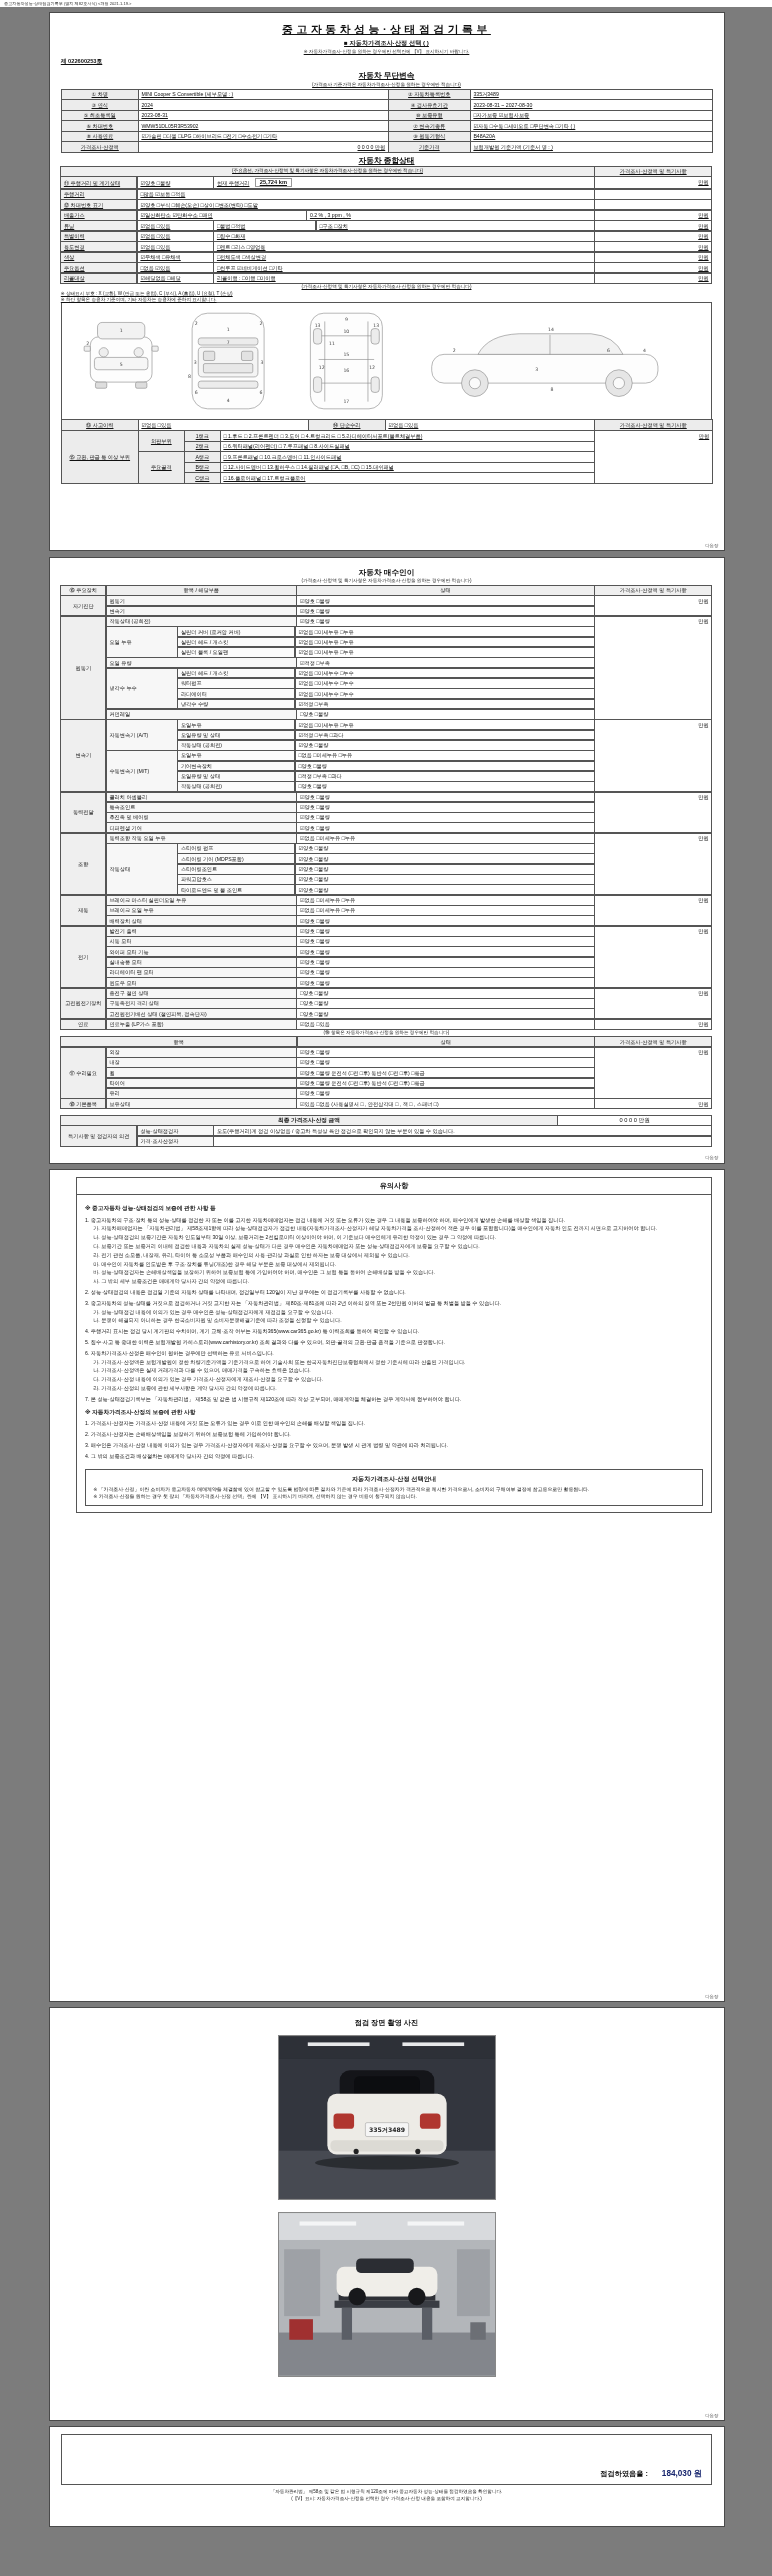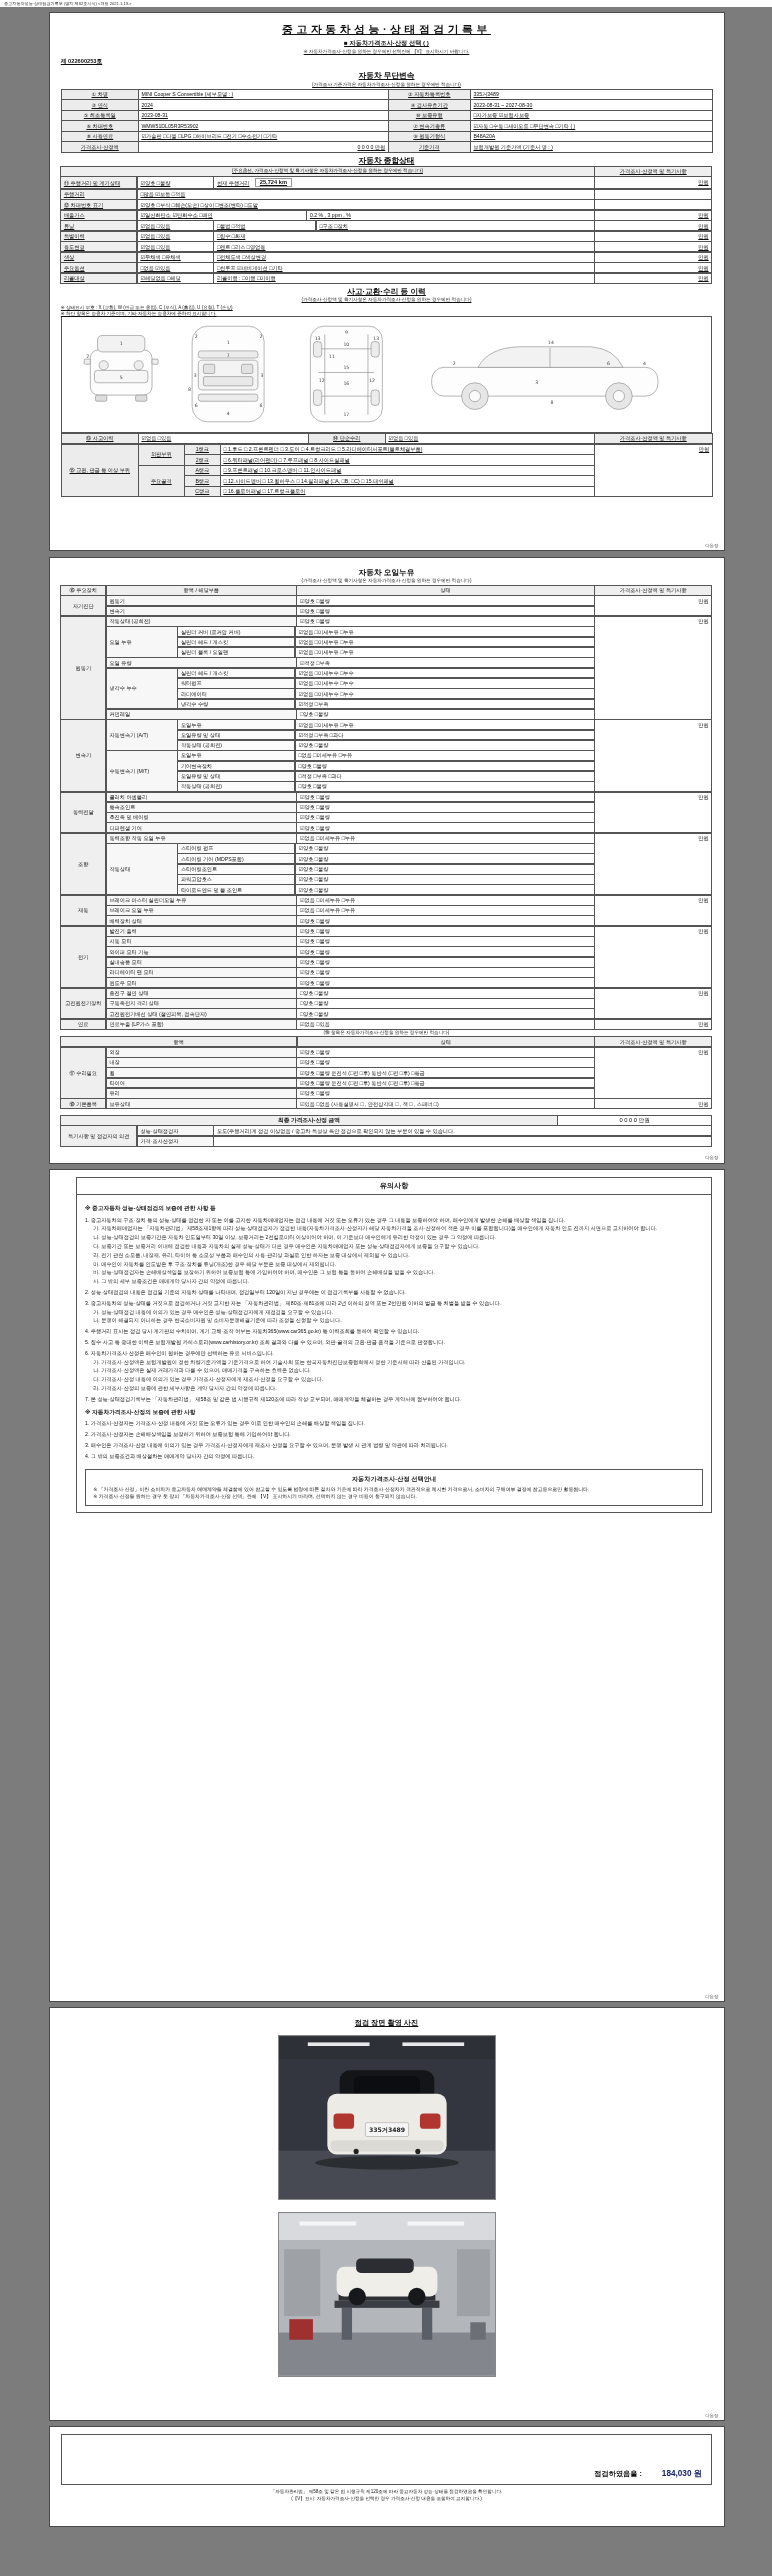--- a/index.html
+++ b/index.html
@@ -1,19 +1,19 @@
 <!DOCTYPE html>
 <html style="font-size:8.2px"><head>
 <meta charset="utf-8">
 <style>
   html,body{margin:0;padding:0;}
   body{width:773px;min-height:2576px;background:#7c7c7c;font-family:"Liberation Sans","DejaVu Sans",sans-serif;color:#111;}
   .print-strip{background:#fff;font-size:4.1px;color:#333;padding:0.5px 4.1px;height:6.2px;line-height:6.2px;overflow:hidden;}
   .page{width:676px;margin:5.2px auto 0;background:#fff;border:0.5px solid #4a4a4a;padding:7.2px 11.3px 5.2px;box-sizing:border-box;position:relative;}
-  .p1{min-height:539px;text-decoration:underline;} .p2{min-height:607px;} .p3{min-height:833px;} .p4{min-height:414px;text-decoration:underline;} .p5{min-height:101px;}
+  .p1{min-height:539px;text-decoration:underline;} .p2{min-height:607px;} .p3{min-height:833px;} .p4{min-height:414px;} .p5{min-height:101px;}
   .doc-title{text-align:center;font-weight:bold;font-size:10.8px;letter-spacing:3.6px;padding-top:2.1px;}
   .doc-select{text-align:center;font-weight:bold;font-size:6.2px;padding-top:2.6px;}
   .doc-select-note{text-align:center;font-size:4.6px;color:#333;padding:1px 0 2.1px;}
   .doc-no{font-size:5.7px;font-weight:bold;padding:2.1px 0 1.5px;}
   .sec-title{text-align:center;font-weight:bold;font-size:7.7px;padding:3.1px 0 0.5px;}
   .sec-note{text-align:center;font-size:4.6px;color:#222;padding-bottom:2.1px;}
   .small-note{font-size:4.6px;color:#222;padding:0.5px 0;}
   table{border-collapse:collapse;width:100%;table-layout:fixed;}
   th,td{border:0.5px solid #555;font-size:5.2px;padding:1.5px 2.6px;font-weight:normal;text-align:left;vertical-align:middle;line-height:1.25;}
   th.lab{background:#ececec;text-align:center;font-weight:normal;}
@@ -48,21 +48,21 @@
   .select-box-line{font-size:4.9px;line-height:1.5;}
   
   .photo-title{text-align:center;font-weight:bold;font-size:7.2px;padding:3.1px 0 7.2px;}
   .photo-wrap{display:flex;flex-direction:column;align-items:center;gap:11.3px;}
   .photo-frame{border:0.5px solid #888;}
   
   .sig-box{border:0.5px solid #555;}
   .sig-title{border-bottom:0.5px solid #555;text-align:center;font-weight:bold;font-size:7.2px;padding:2.6px;}
   .sig-body{height:49px;position:relative;}
   .sig-fee{position:absolute;right:9.3px;bottom:5.2px;font-size:7.2px;font-weight:bold;}
-  .sig-fee .amt{color:#16246d;font-size:8.2px;margin-left:20px;text-align:right;}
+  .sig-fee .amt{color:#16246d;font-size:8.2px;margin-left:14px;text-align:right;}
   .foot-lines{text-align:center;font-size:4.6px;color:#222;padding-top:4.1px;line-height:1.5;}
   .final-row .fcell{font-size:5.7px;}
   .final-label{justify-content:center;font-weight:bold;background:#efefef;}
 </style>
 </head>
 <body>
 
 <div class="print-strip">중고자동차성능·상태점검기록부 (별지 제82호서식) &lt;개정 2021.1.19.&gt;</div>
 
 <div class="page p1">
@@ -183,21 +183,20 @@
         <div class="fcell price" style="width: 118px;">만원</div>
       </div>
       <div class="frow">
         <div class="fcell lab" style="width: 77px;">리콜대상</div>
         <div class="fcell" style="width: 77px;">☑해당없음  □해당</div>
         <div class="fcell grow">리콜이행 :  □이행  □미이행</div>
         <div class="fcell price" style="width: 118px;">만원</div>
       </div>
     </div>
 
-  <div class="sec-title">사고·교환·수리 등 이력</div>
   <div class="sec-note">(가격조사·산정액 및 특기사항은 자동차가격조사·산정을 원하는 경우에만 적습니다)</div>
   <div class="small-note">※ 상태표시 부호 :  X (교환),  W (판금 또는 용접),  C (부식),  A (흠집),  U (요철),  T (손상)</div>
   <div class="small-note">※ 하단 항목은 승용차 기준이며, 기타 자동차는 승용차에 준하여 표시합니다.</div>
 
   <div class="diagram-box">
     <svg width="649" height="109" viewBox="0 0 1260 212">
       <g stroke="#8a8a8a" fill="#fdfdfd" stroke-width="1.2">
 
         <rect x="52" y="60" width="120" height="88" rx="16"></rect>
         <rect x="66" y="32" width="92" height="32" rx="9" fill="#f2f2f2"></rect>
@@ -320,21 +319,21 @@
     <tr>
           <th class="lab">C랭크</th>
           <td>□ 16.플로어패널   □ 17.트렁크플로어</td>
         </tr>
   </tbody>
     </table>
   <div class="next-note">다음장</div>
 </div>
 
 <div class="page p2">
-  <div class="sec-title">자동차 오일누유</div>
+  <div class="sec-title">자동차 매수인이</div>
   <div class="sec-note">(가격조사·산정액 및 특기사항은 자동차가격조사·산정을 원하는 경우에만 적습니다)</div>
   <div class="hrow">
     <div class="hcell" style="width:46px">⑯ 주요장치</div>
     <div class="hcell" style="width:191px">항목 / 해당부품</div>
     <div class="hcell grow">상태</div>
     <div class="hcell" style="width:118px">가격조사·산정액 및 특기사항</div>
   </div>
   <div id="detail-groups">
       <div class="dgroup">
         <div class="dcell dev" style="width: 46px;">자기진단</div>

